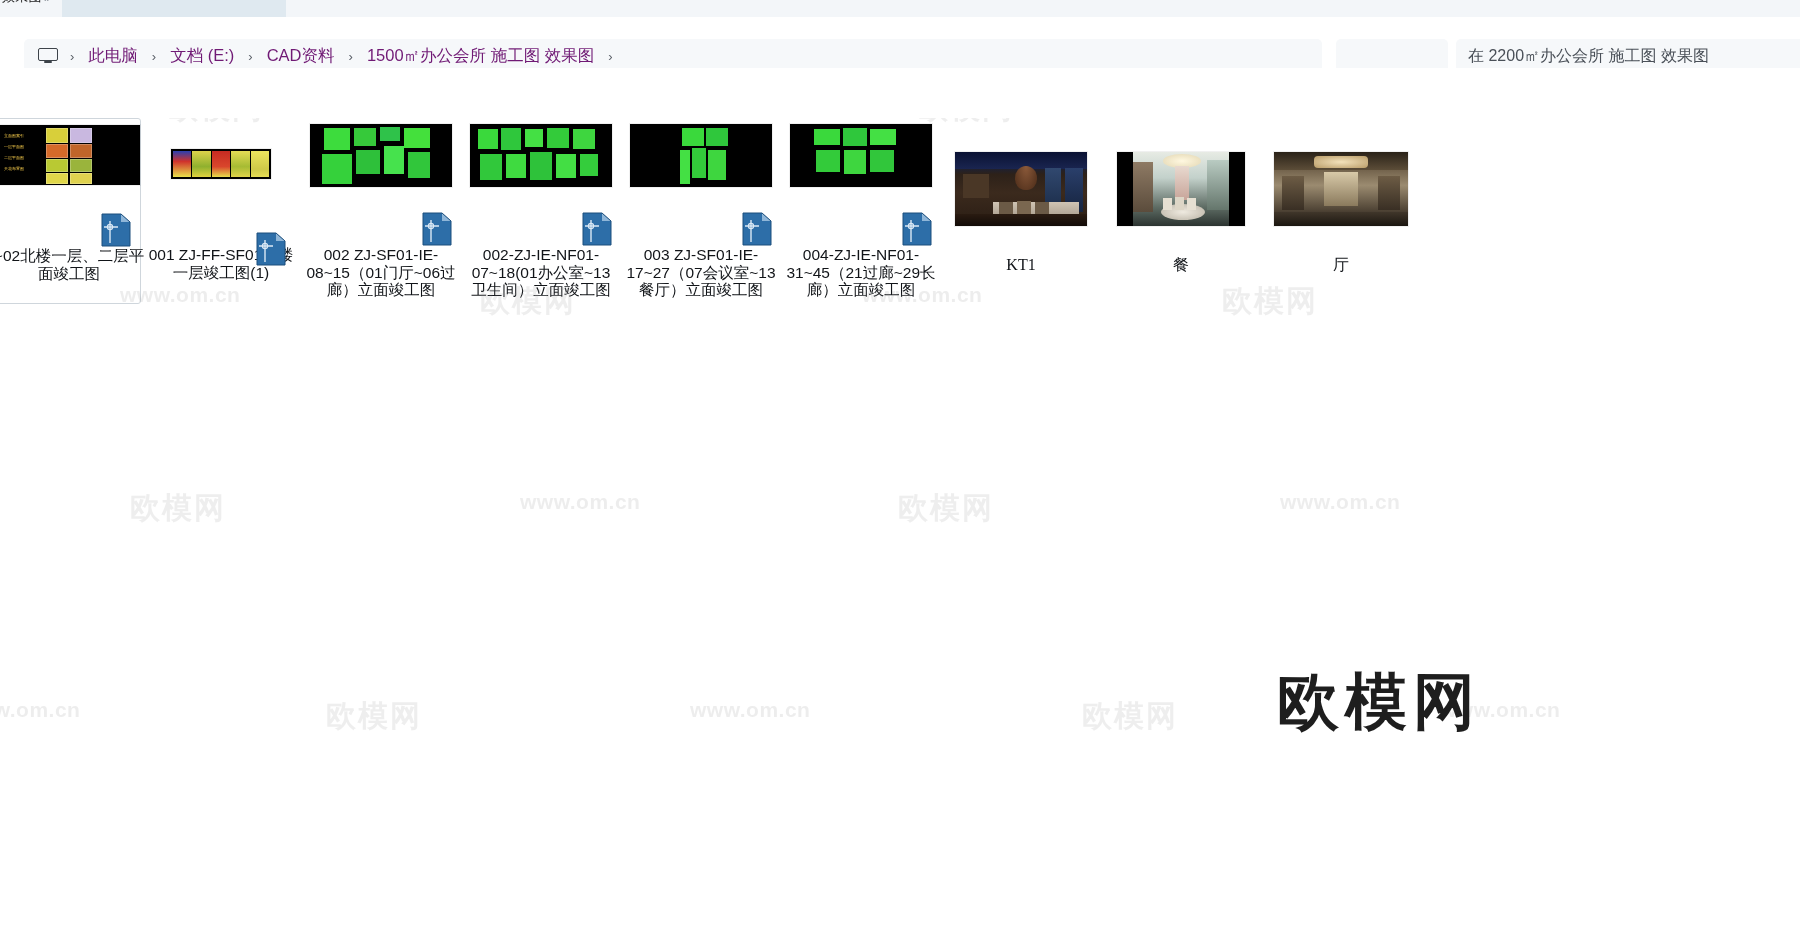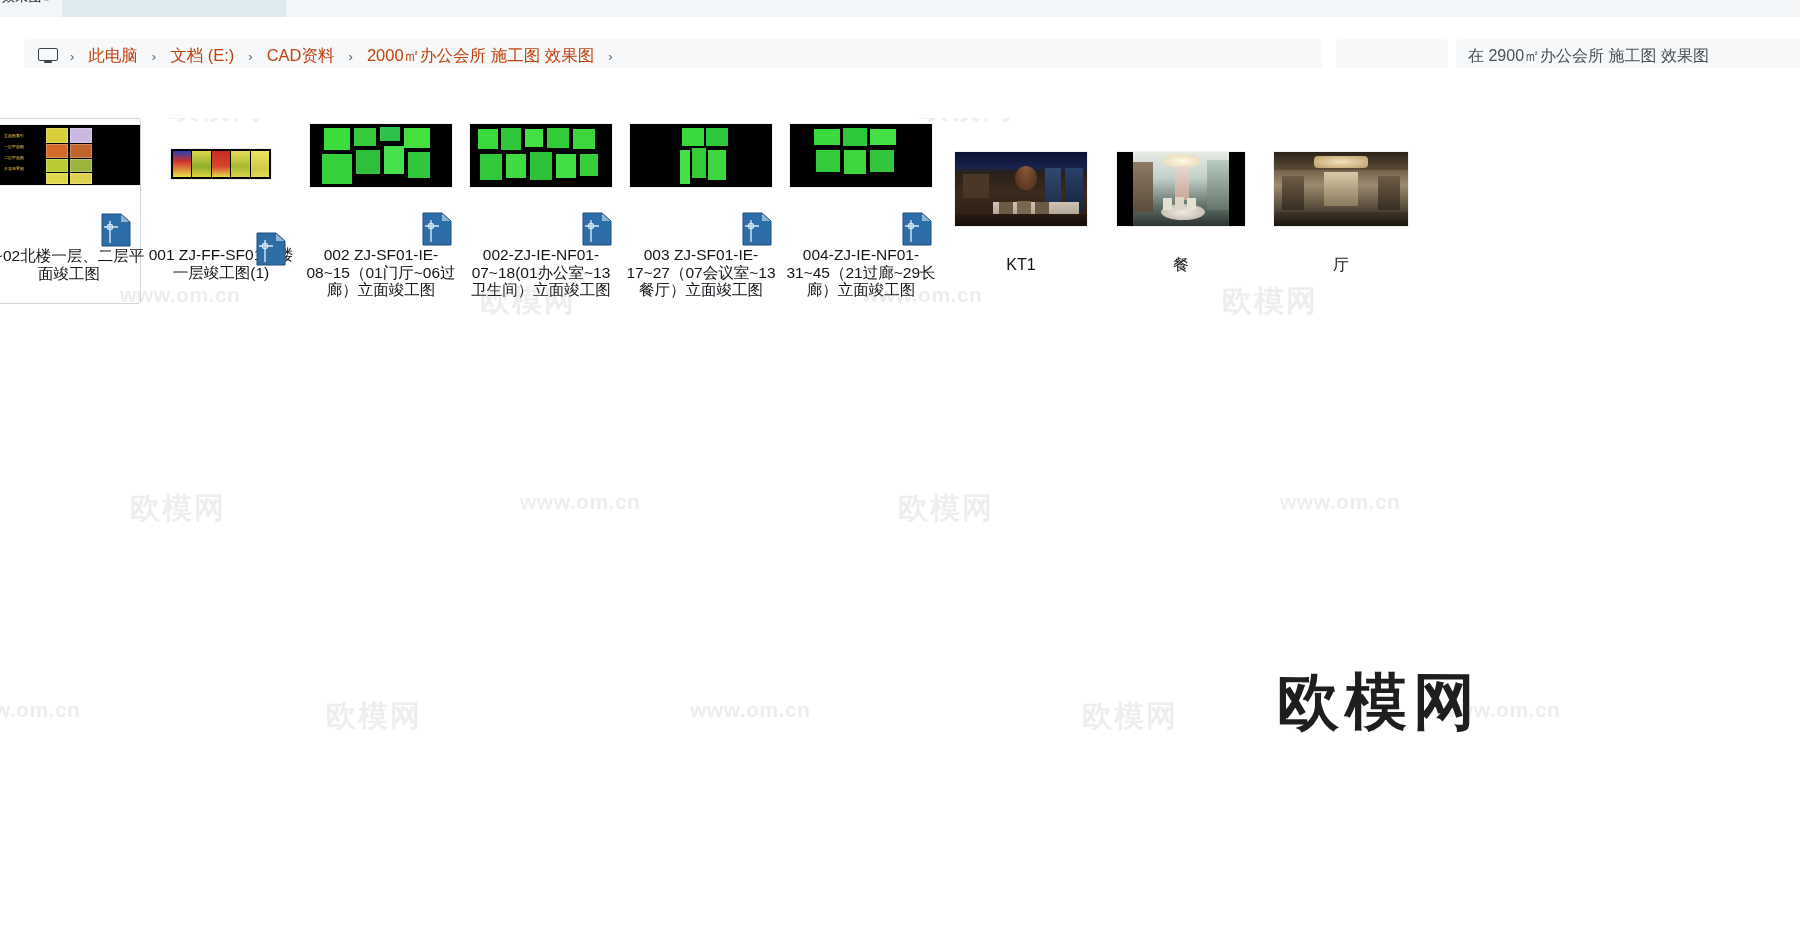--- a/index.html
+++ b/index.html
@@ -35,21 +35,21 @@
   .addressbar {
     position:absolute; left:0; top:17px; width:1800px; height:51px;
     background:#ffffff;
   }
   .crumbbox {
     position:absolute; left:24px; top:22px; width:1298px; height:34px;
     background:#f6f8fa; border-radius:5px;
     display:flex; align-items:center; padding-left:10px;
   }
   .crumb {
-    font-size:16.5px; color:#c2410c; white-space:nowrap;
+    font-size:16.5px; color:#701a75; white-space:nowrap;
     padding:2px 5px; border-radius:4px;
   }
   .crumb-sep {
     font-size:13px; color:#5b6068; padding:0 9px; user-select:none;
   }
   .monitor-icon { width:20px; height:17px; position:relative; margin:0 3px 0 4px; }
   .monitor-icon .scr {
     position:absolute; left:0; top:0; width:20px; height:13px;
     border:1.6px solid #3d434a; border-radius:2px;
   }
@@ -146,21 +146,21 @@
   }
   .thumb.cad { background:#000; }
   .overlay-doc {
     position:absolute; right:8px; bottom:-2px; width:32px; height:34px;
   }
   .caption {
     width:156px; text-align:center;
     font-size:15.5px; line-height:17.5px; color:#111418;
     word-break:break-word; padding:2px 2px 0 2px;
   }
-  .caption.short { font-size:16px; }
+  .caption.short { font-size:16px;font-family:Liberation Serif, serif; }
 
   
   .cadrow { position:absolute; display:flex; gap:2px; }
   .cadblk { border:1px solid rgba(255,255,255,0.25); }
   .cadlabel { position:absolute; font-size:4px; color:#ffd24d; font-family:"DejaVu Sans", sans-serif; white-space:nowrap; }
 
   
   .photo { position:relative; }
 
   
@@ -194,28 +194,28 @@
         <span class="scr"></span>
           <span class="stand"></span>
       </span>
       <span class="crumb-sep">›</span>
       <span class="crumb">此电脑</span>
       <span class="crumb-sep">›</span>
       <span class="crumb">文档 (E:)</span>
       <span class="crumb-sep">›</span>
       <span class="crumb">CAD资料</span>
       <span class="crumb-sep">›</span>
-      <span class="crumb">2000㎡办公会所 施工图 效果图</span>
+      <span class="crumb">1500㎡办公会所 施工图 效果图</span>
       <span class="crumb-sep">›</span>
     </div>
 
     <div class="refresh-slot"></div>
 
     <div class="searchbox">
-      <span class="ph">在 2900㎡办公会所 施工图 效果图</span>
+      <span class="ph">在 2200㎡办公会所 施工图 效果图</span>
     </div>
   </div>
 
   <div class="cmdbar">
 
     <div class="cmd-btn" style="left:28px;">
       <span class="ic ic-paste">
         <span class="board"></span>
           <span class="clip"></span>
       </span>

